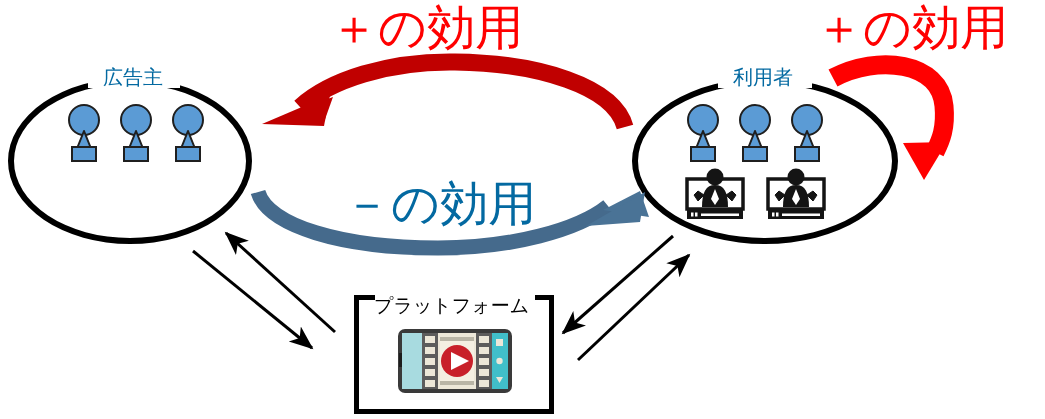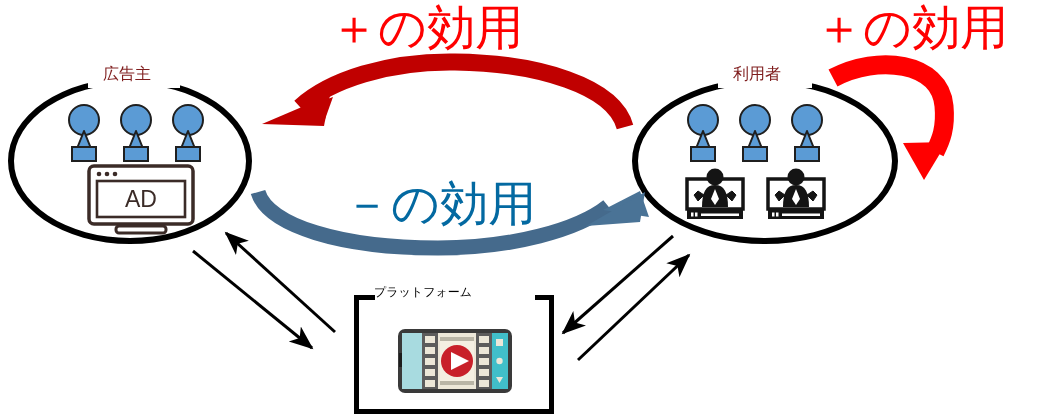--- a/index.html
+++ b/index.html
@@ -34,22 +34,22 @@
   }
   
   .ellipse-notch {
     position: absolute;
     background: #ffffff;
     z-index: 3;
   }
   .group-title {
     position: absolute;
     z-index: 4;
-    font-size: 16px;
-    color: #7f1d1d;
+    font-size: 20px;
+    color: #0369a1;
     white-space: nowrap;
     letter-spacing: 0px;
     font-weight: 400;
   }
 
   
   .person {
     position: absolute;
     width: 44px;
     height: 62px;
@@ -96,23 +96,23 @@
   }
   #platform-notch {
     position: absolute;
     left: 375px; top: 288px;
     width: 160px; height: 16px;
     background: #ffffff;
     z-index: 3;
   }
   #platform-title {
     position: absolute;
-    left: 374px; top: 284px;
+    left: 374px; top: 293px;
     z-index: 4;
-    font-size: 12px;
+    font-size: 19px;
     color: #000000;
     white-space: nowrap;
   }
   #platform-video {
     position: absolute;
     left: 396px; top: 327px;
     width: 118px; height: 68px;
     z-index: 3;
   }
 </style>
@@ -140,32 +140,20 @@
     </svg>
   </div>
   <div class="person" style="left:166px; top:103px;">
     <svg viewBox="0 0 44 62" width="44" height="62">
       <circle cx="22" cy="17" r="15" fill="#5b9bd5" stroke="#1f1f1f" stroke-width="2"></circle>
       <path d="M22 28 L34 58 L10 58 Z" fill="#5b9bd5" stroke="#1f1f1f" stroke-width="2" stroke-linejoin="round"></path>
       <rect x="10" y="44" width="24" height="14" fill="#5b9bd5" stroke="#1f1f1f" stroke-width="2"></rect>
     </svg>
   </div>
 
-  <div id="ad-monitor">
-    <svg viewBox="0 0 110 72" width="110" height="72">
-      <rect x="3" y="3" width="104" height="58" rx="5" ry="5" fill="#ffffff" stroke="#3b2b27" stroke-width="3.5"></rect>
-      <circle cx="13" cy="11" r="2.3" fill="#3b2b27"></circle>
-      <circle cx="21" cy="11" r="2.3" fill="#3b2b27"></circle>
-      <circle cx="29" cy="11" r="2.3" fill="#3b2b27"></circle>
-      <rect x="11" y="18" width="88" height="36" fill="#ffffff" stroke="#3b2b27" stroke-width="2.6"></rect>
-      <text x="55" y="44" font-family="'Liberation Sans', sans-serif" font-size="23" fill="#3b2b27" text-anchor="middle">AD</text>
-      <rect x="49" y="61" width="12" height="5" fill="#3b2b27"></rect>
-      <rect x="30" y="63" width="50" height="7" rx="3" ry="3" fill="#ffffff" stroke="#3b2b27" stroke-width="3"></rect>
-    </svg>
-  </div>
 
   <div class="group-ellipse" id="user-ellipse"></div>
   <div class="ellipse-notch" style="left:718px; top:72px; width:94px; height:16px;"></div>
   <div class="group-title" id="user-title" style="left:733px; top:64px;">利用者</div>
 
   <div class="person" style="left:681px; top:103px;">
     <svg viewBox="0 0 44 62" width="44" height="62">
       <circle cx="22" cy="17" r="15" fill="#5b9bd5" stroke="#1f1f1f" stroke-width="2"></circle>
       <path d="M22 28 L34 58 L10 58 Z" fill="#5b9bd5" stroke="#1f1f1f" stroke-width="2" stroke-linejoin="round"></path>
       <rect x="10" y="44" width="24" height="14" fill="#5b9bd5" stroke="#1f1f1f" stroke-width="2"></rect>

